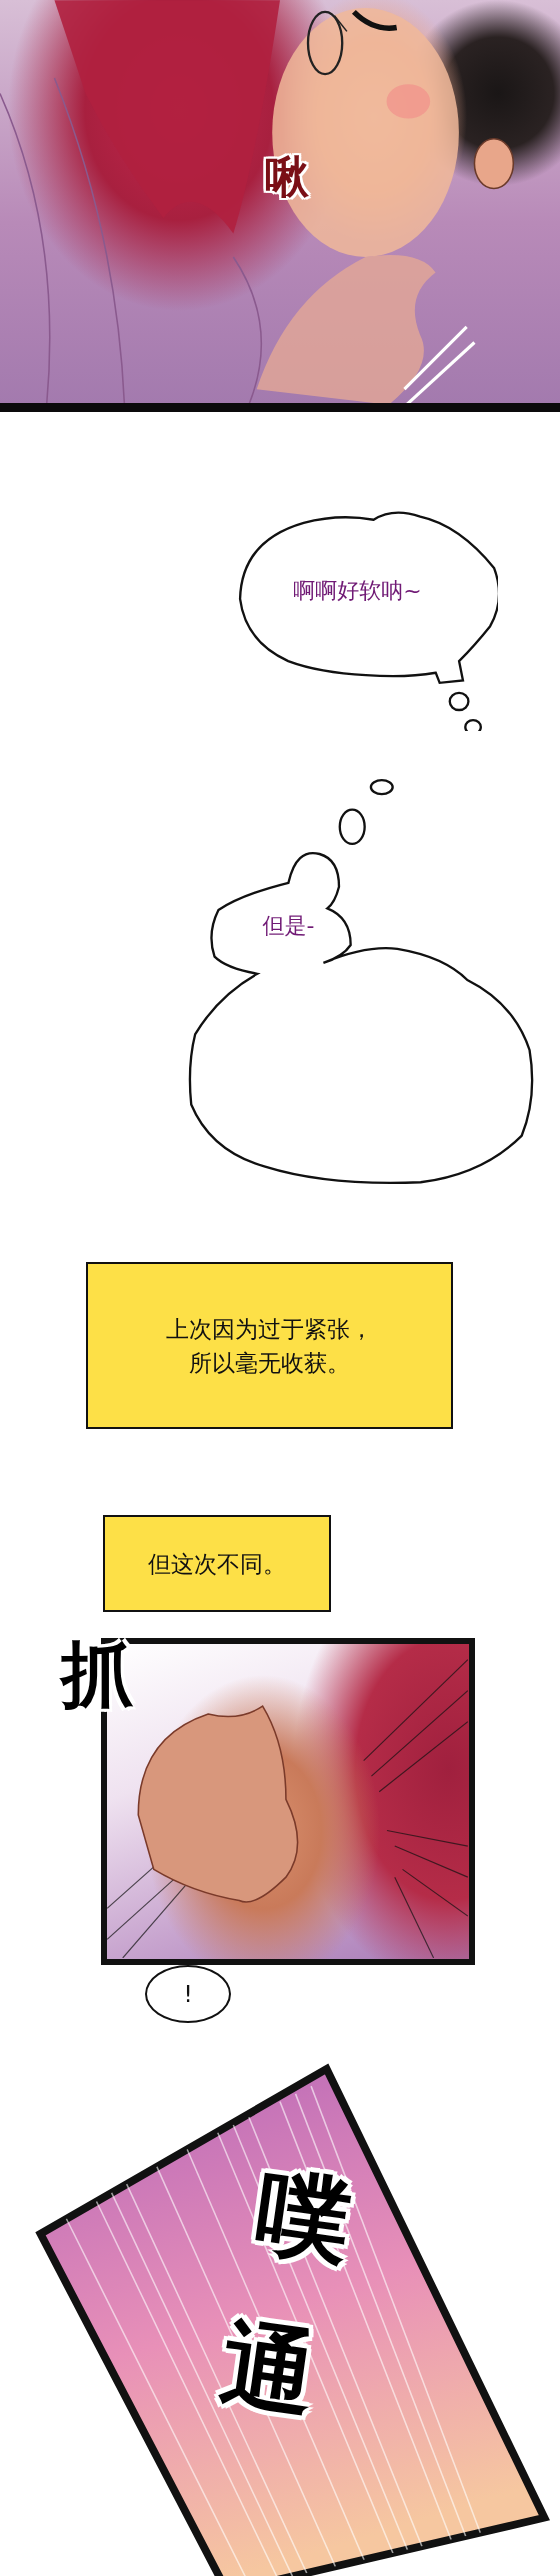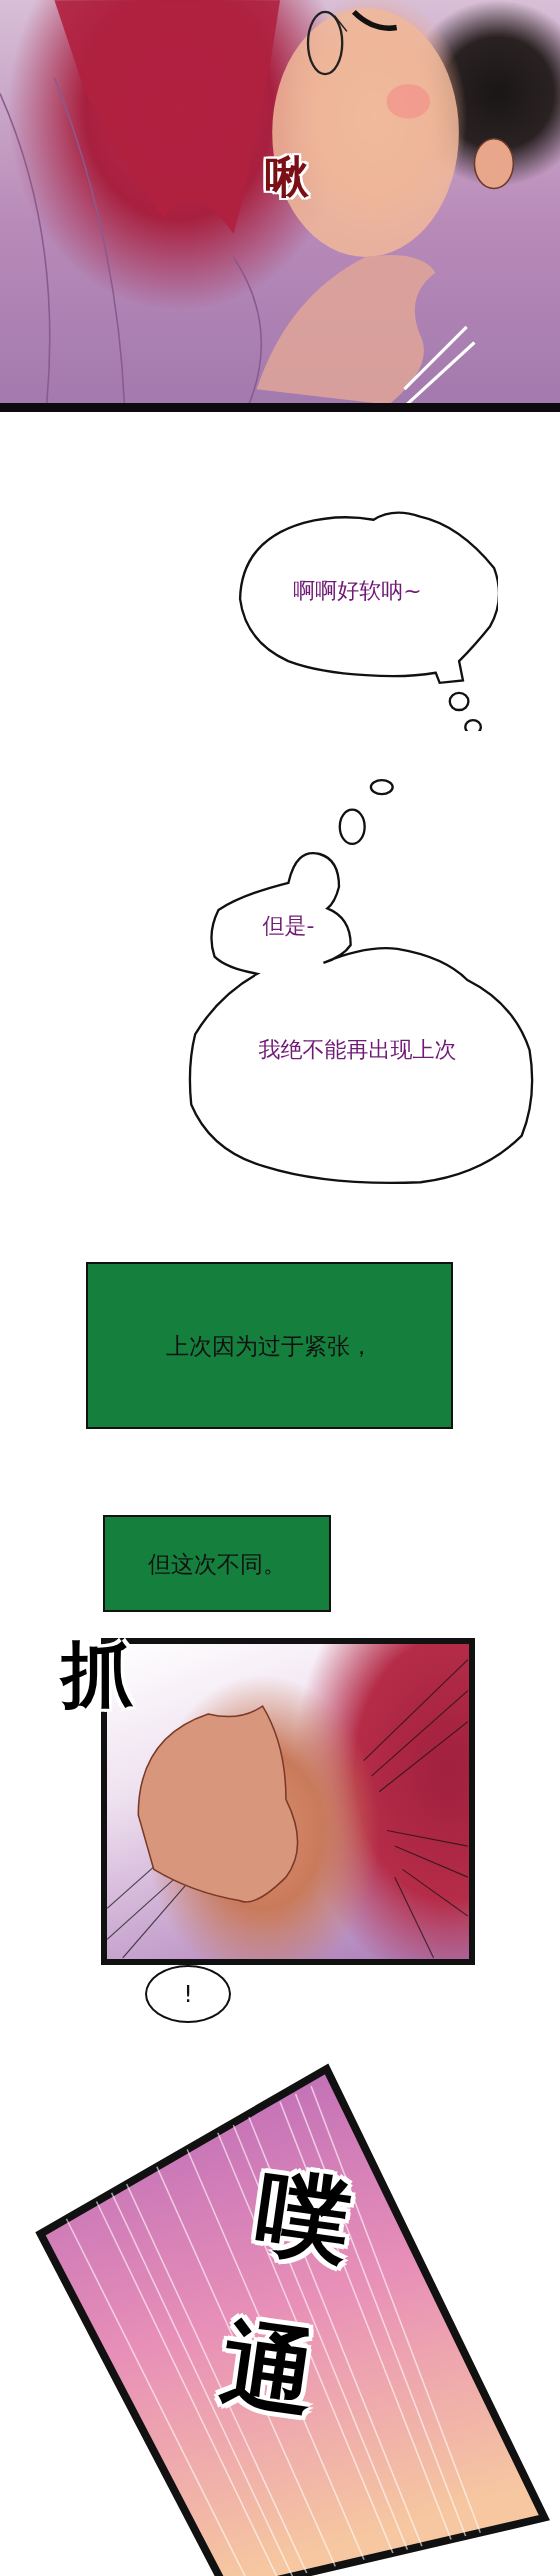--- a/index.html
+++ b/index.html
@@ -8,21 +8,21 @@
   .panel1{left:0;top:0;width:560px;height:405px;overflow:hidden;
     background:
       radial-gradient(ellipse 93px 125px at 374px 117px, #f2c0a8 0%, #e8a890 60%, rgba(232,168,144,0) 100%),
       radial-gradient(ellipse 171px 202px at 179px 109px, #c4284e 0%, #a8203f 55%, rgba(168,32,63,0) 100%),
       radial-gradient(ellipse 93px 93px at 498px 93px, #1a1616 0%, #2a2222 60%, rgba(40,34,34,0) 100%),
       linear-gradient(180deg,#d8bfd6 0%,#b88ab8 55%,#a37aae 100%);}
   .panel1-border{left:0;top:403px;width:560px;height:9.3px;background:#0c0a0c;}
   .sfx-kiss{left:265px;top:148px;font-size:44px;font-weight:bold;color:#7a0f16;
     text-shadow:-2.3px -2.3px 0 #fff,2.3px -2.3px 0 #fff,-2.3px 2.3px 0 #fff,2.3px 2.3px 0 #fff,0 2.3px 0 #fff,2.3px 0 0 #fff,-2.3px 0 0 #fff,0 -2.3px 0 #fff;}
   .bubble-text{font-size:22px;color:#701a75;text-align:center;line-height:30px;}
-  .caption{border:2.3px solid #111;background:#15803d;display:flex;align-items:center;justify-content:center;box-sizing:border-box;}
+  .caption{border:2.3px solid #111;background:#fde047;display:flex;align-items:center;justify-content:center;box-sizing:border-box;}
   .caption span{font-size:23px;color:#111;text-align:center;line-height:34px;}
   .panel2{left:101px;top:1638px;width:374px;height:327px;border:6.2px solid #111;box-sizing:border-box;overflow:hidden;
     background:
       radial-gradient(ellipse 117px 156px at 156px 187px,#d9906e 0%,#c97a5a 50%,rgba(201,122,90,0) 100%),
       radial-gradient(ellipse 156px 218px at 342px 125px,#a0203e 0%,#b52c48 60%,rgba(181,44,72,0) 100%),
       linear-gradient(160deg,#ffffff 0%,#efe2f0 35%,#c8a5cf 70%,#a87ab6 100%);}
   .sfx-grab{left:61px;top:1638px;font-size:72px;font-weight:bold;color:#000;line-height:1;
     text-shadow:-3.1px -3.1px 0 #fff,3.1px -3.1px 0 #fff,-3.1px 3.1px 0 #fff,3.1px 3.1px 0 #fff;}
   .exclaim-bubble{left:145px;top:1965px;width:86px;height:58px;border:2.3px solid #111;border-radius:50%;background:#fff;
     display:flex;align-items:center;justify-content:center;box-sizing:border-box;}
@@ -68,26 +68,26 @@
 </svg>
 <div class="abs bubble-text" style="left:241px;top:576px;width:233px;">啊啊好软呐~</div>
 
 <svg class="abs" style="left:187px;top:770px" width="374" height="420" viewBox="0 0 480 540">
   <ellipse cx="250" cy="22" rx="14" ry="9" fill="#fff" stroke="#111" stroke-width="3"></ellipse>
   <ellipse cx="212" cy="73" rx="16" ry="22" fill="#fff" stroke="#111" stroke-width="3"></ellipse>
   <path d="M130 145 Q140 100 170 108 Q195 115 195 150 Q190 170 180 178 Q210 190 210 225 Q200 240 175 248 Q230 225 270 230 Q330 240 360 270 Q420 300 440 360 Q450 420 430 470 Q380 520 300 530 Q180 535 100 510 Q30 490 5 430 Q0 380 10 340 Q40 290 90 262 Q50 255 35 240 Q25 210 40 180 Q70 160 130 145 Z" fill="#fff" stroke="#111" stroke-width="3"></path>
 </svg>
 <div class="abs bubble-text" style="left:242px;top:911px;width:93px;">但是-</div>
 <div class="abs bubble-text" style="left:202px;top:1035px;width:311px;">
-  <div>我绝不能再出现上次</div>
 </div>
 
 <div class="abs caption" style="left:86px;top:1262px;width:367px;height:167px;">
   <span>
     <div>上次因为过于紧张，</div>
+    <div>所以毫无收获。</div>
   </span>
 </div>
 
 <div class="abs caption" style="left:103px;top:1515px;width:228px;height:97px;">
   <span>但这次不同。</span>
 </div>
 
 <div class="abs panel2">
   <svg width="361" height="314" style="position:absolute;left:0;top:0" viewBox="0 0 464 404">
     <g stroke="#111" stroke-width="1.5" opacity="0.7">

